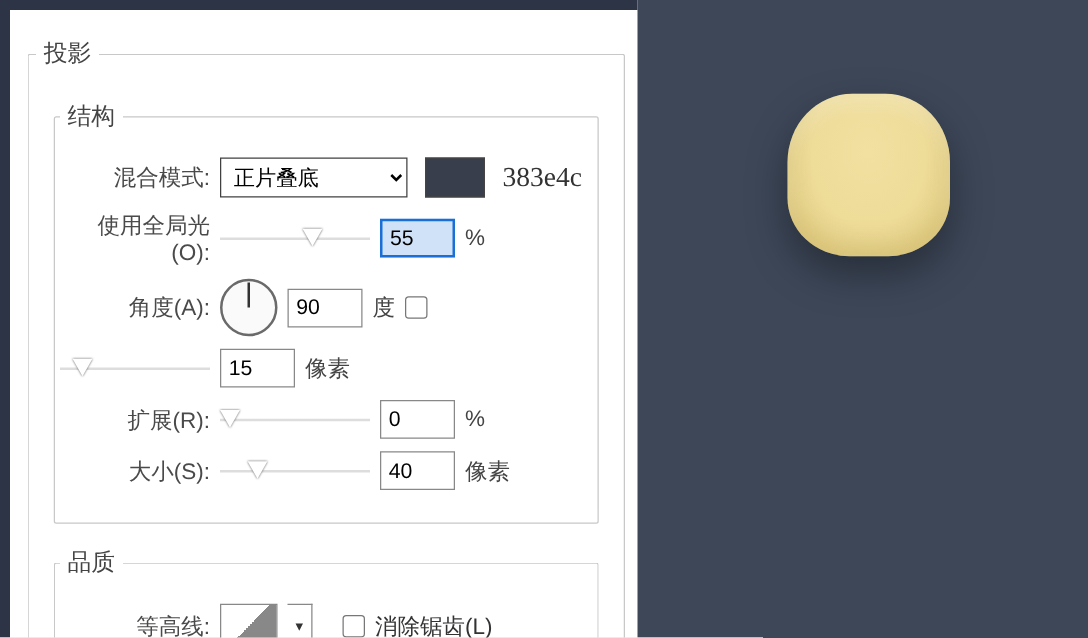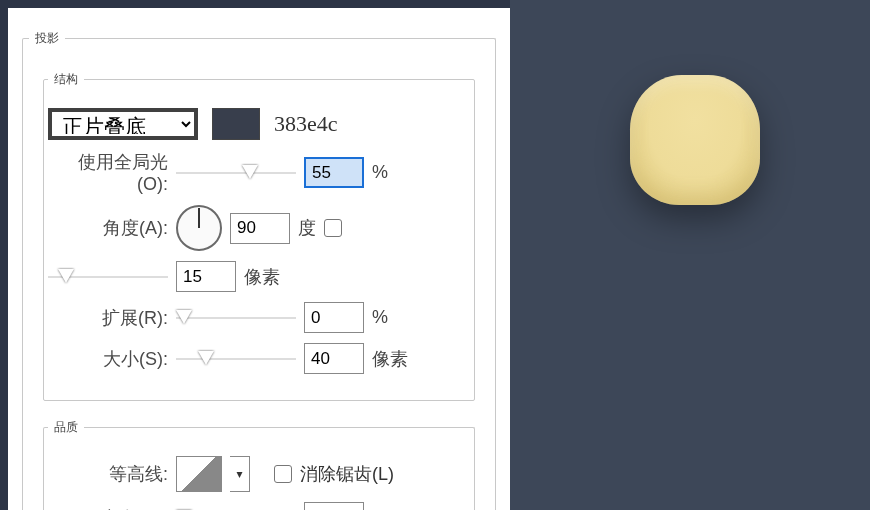--- a/index.html
+++ b/index.html
@@ -39,21 +39,21 @@
   }
 
   fieldset {
     border: 1px solid #c8c8c8;
     border-radius: 2px;
     margin: 18px 14px 8px 14px;
     padding: 10px 12px 16px 4px;
     position: relative;
   }
   legend {
-    font-size: 12px;
+    font-size: 19px;
     color: #444;
     padding: 0 6px;
   }
   .outer-fieldset {
     margin: 22px 14px 0 14px;
     padding: 6px 6px 20px 6px;
     border-bottom: none;
   }
   .row {
     display: flex;
@@ -62,23 +62,23 @@
     gap: 8px;
   }
   .label {
     width: 120px;
     text-align: right;
     color: #4a4a4a;
   }
   select.combo {
     height: 32px;
     width: 150px;
-    border: 4px solid #404040;
+    border: 1px solid #404040;
     background: #fff;
-    font-size: 21px;
+    font-size: 17px;
     padding: 2px 6px;
   }
   .color-swatch {
     width: 48px;
     height: 32px;
     background: #383e4c;
     border: 1px solid #444;
     margin-left: 6px;
   }
   .swatch-note {
@@ -164,20 +164,21 @@
 <body>
 
 <div class="left-panel">
   <fieldset class="outer-fieldset">
     <legend>投影</legend>
 
     <fieldset>
       <legend>结构</legend>
 
       <div class="row">
+        <span class="label">混合模式:</span>
         <select class="combo">
           <option>正片叠底</option>
         </select>
         <span class="color-swatch"></span>
         <span class="swatch-note">383e4c</span>
       </div>
 
       <div class="row">
         <span class="label">使用全局光(O):</span>
         <span class="slider">

